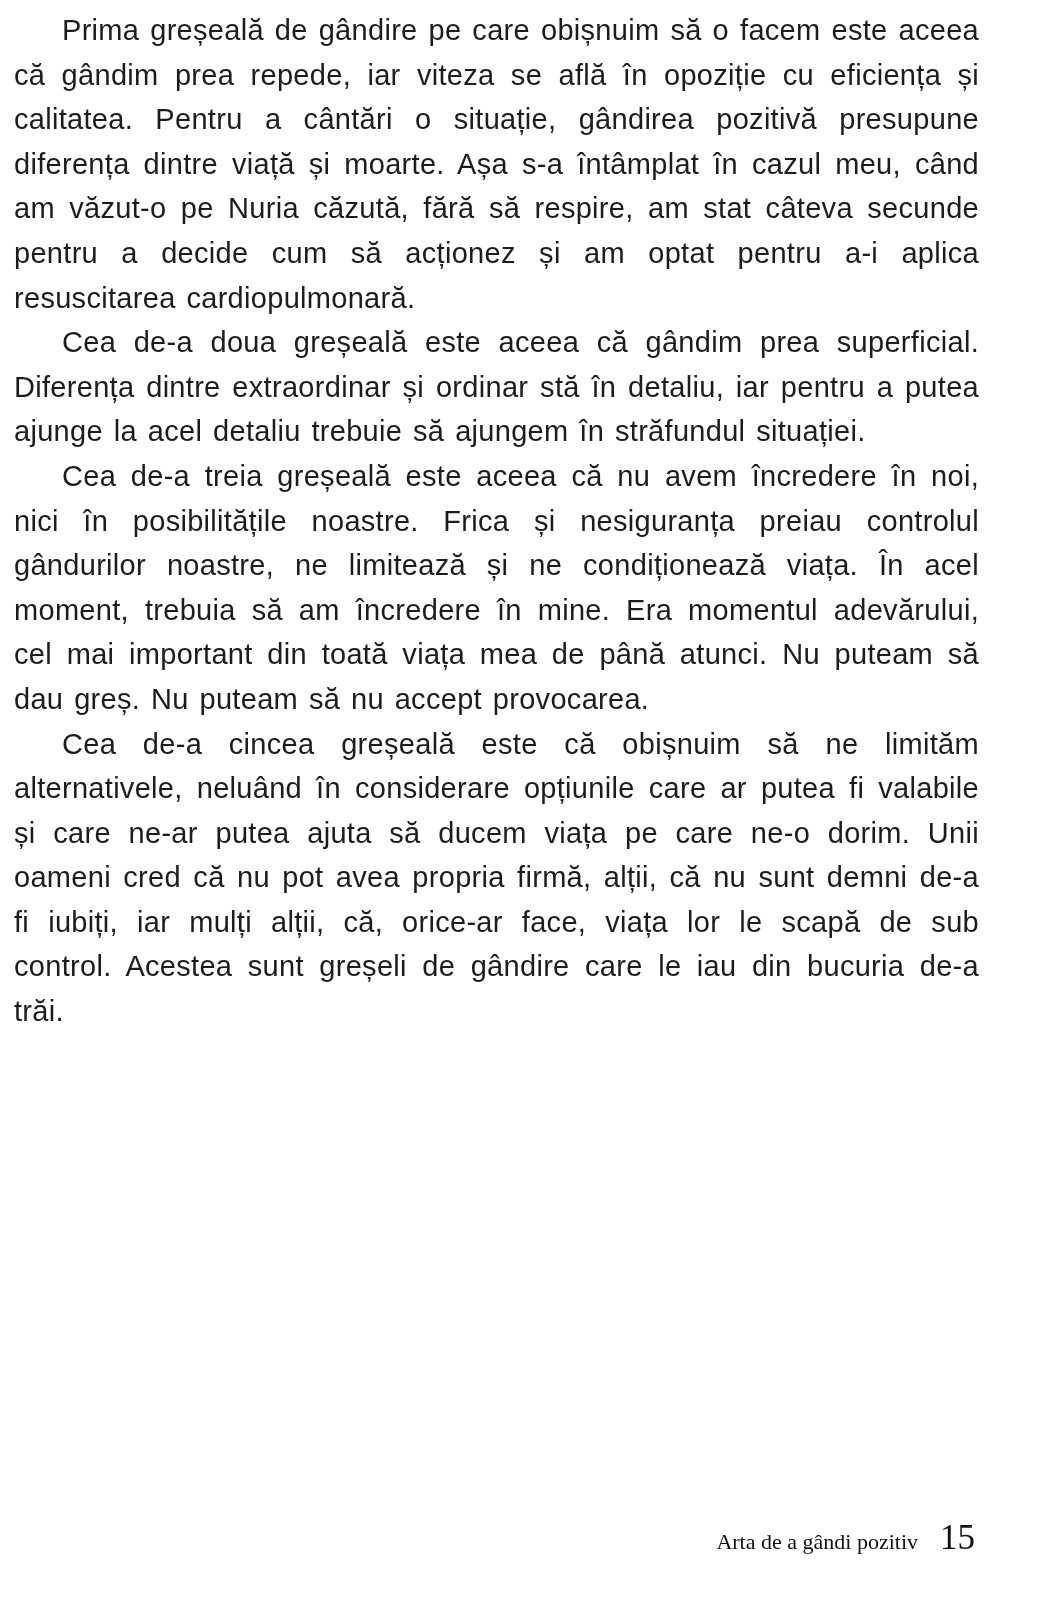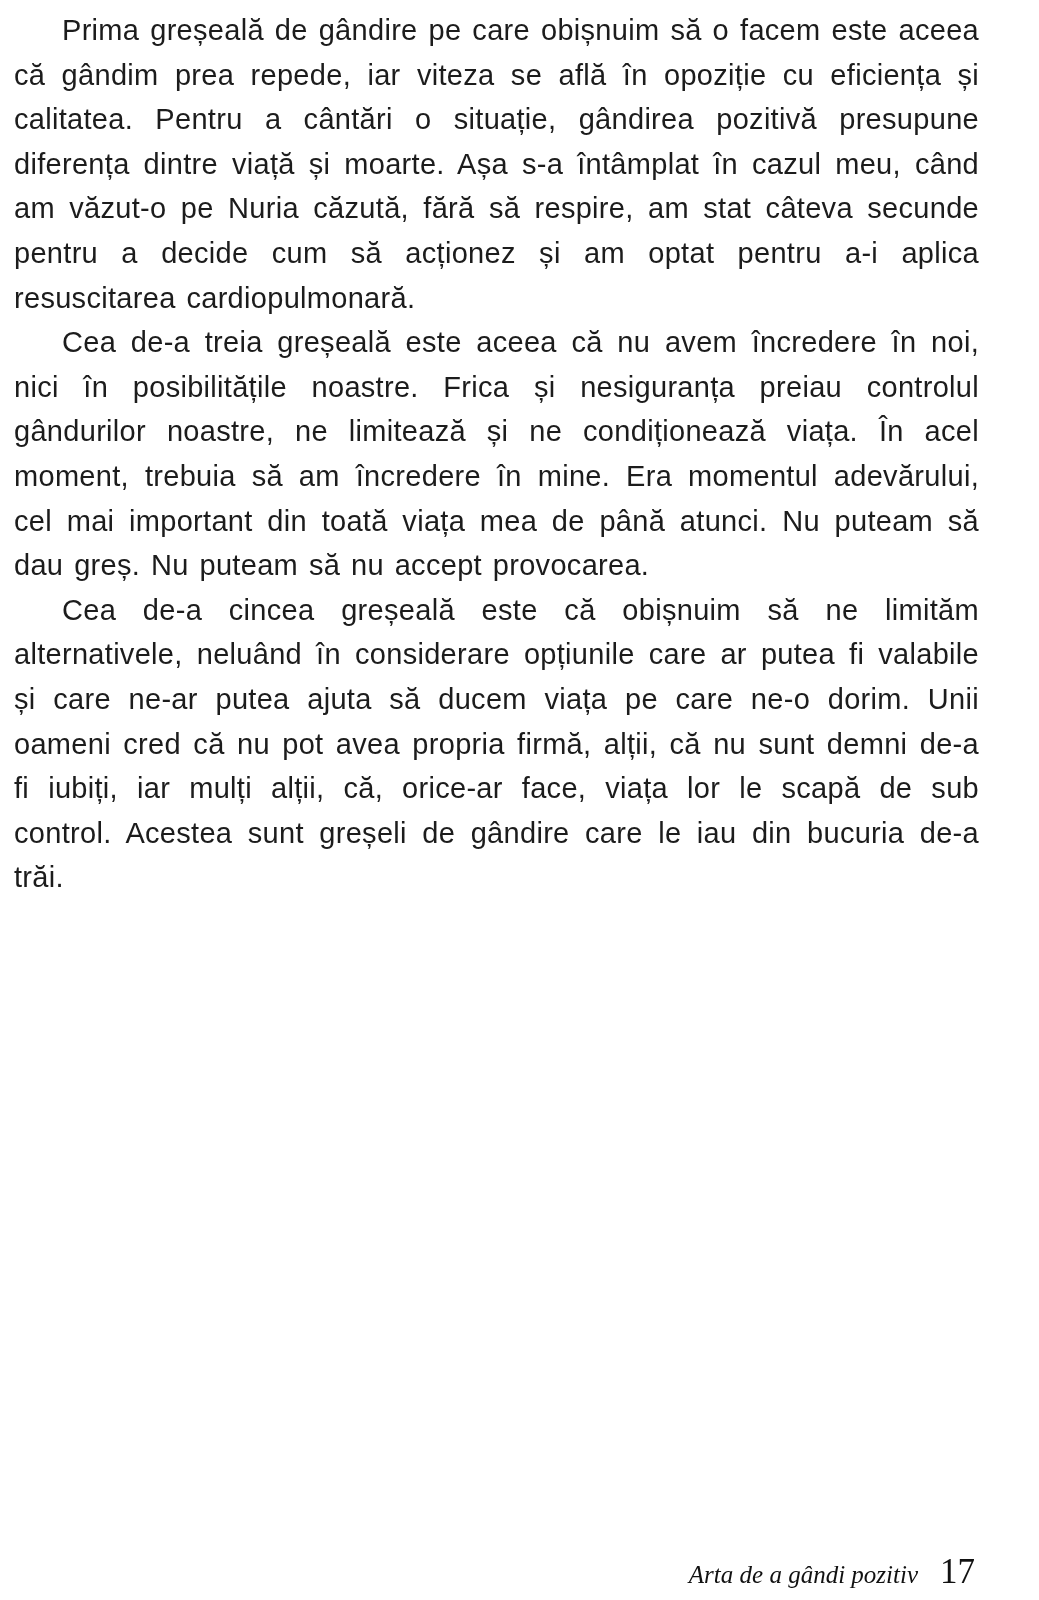--- a/index.html
+++ b/index.html
@@ -6,21 +6,21 @@
       margin: 0;
       padding: 0;
       background: #ffffff;
     }
     .page {
       position: relative;
       width: 1039px;
       height: 1600px;
       background: #ffffff;
       box-sizing: border-box;
-      padding: 8px 60px 8px 14px;
+      padding: 8px 60px 42px 14px;
       display: flex;
       flex-direction: column;
       font-family: "Liberation Sans", "DejaVu Sans", sans-serif;
       color: #1c1c1c;
       overflow: hidden;
     }
     .body-text p {
       margin: 0;
       font-size: 29px;
       line-height: 44.6px;
@@ -31,37 +31,37 @@
       text-indent: 48px;
     }
     .footer {
       margin-top: auto;
       text-align: right;
       font-family: "Liberation Serif", "DejaVu Serif", serif;
       padding-right: 4px;
       white-space: nowrap;
     }
     .footer .book-title {
-      font-style: italic;
-      font-size: 25px;
+      font-size: 22px;
       color: #111111;
     }
     .footer .page-number {
       font-style: normal;
       font-size: 35px;
       margin-left: 18px;
       color: #111111;
     }
   </style>
 </head>
 <body>
 
 <div class="page">
   <div class="body-text">
     <p>Prima greșeală de gândire pe care obișnuim să o facem este aceea că gândim prea repede, iar viteza se află în opoziție cu eficiența și calitatea. Pentru a cântări o situație, gândirea pozitivă presupune diferența dintre viață și moarte. Așa s-a întâmplat în cazul meu, când am văzut-o pe Nuria căzută, fără să respire, am stat câteva secunde pentru a decide cum să acționez și am optat pentru a-i aplica resuscitarea cardiopulmonară.</p>
+    <p>Cea de-a doua greșeală este aceea că gândim prea superficial. Diferența dintre extraordinar și ordinar stă în detaliu, iar pentru a putea ajunge la acel detaliu trebuie să ajungem în străfundul situației.</p>
     <p>Cea de-a treia greșeală este aceea că nu avem încredere în noi, nici în posibilitățile noastre. Frica și nesiguranța preiau controlul gândurilor noastre, ne limitează și ne condiționează viața. În acel moment, trebuia să am încredere în mine. Era momentul adevărului, cel mai important din toată viața mea de până atunci. Nu puteam să dau greș. Nu puteam să nu accept provocarea.</p>
     <p>Cea de-a cincea greșeală este că obișnuim să ne limităm alternativele, neluând în considerare opțiunile care ar putea fi valabile și care ne-ar putea ajuta să ducem viața pe care ne-o dorim. Unii oameni cred că nu pot avea propria firmă, alții, că nu sunt demni de-a fi iubiți, iar mulți alții, că, orice-ar face, viața lor le scapă de sub control. Acestea sunt greșeli de gândire care le iau din bucuria de-a trăi.</p>
   </div>
   <div class="footer">
     <span class="book-title">Arta de a gândi pozitiv</span>
-    <span class="page-number">17</span>
+    <span class="page-number">15</span>
   </div>
 </div>
 
 </body></html>

